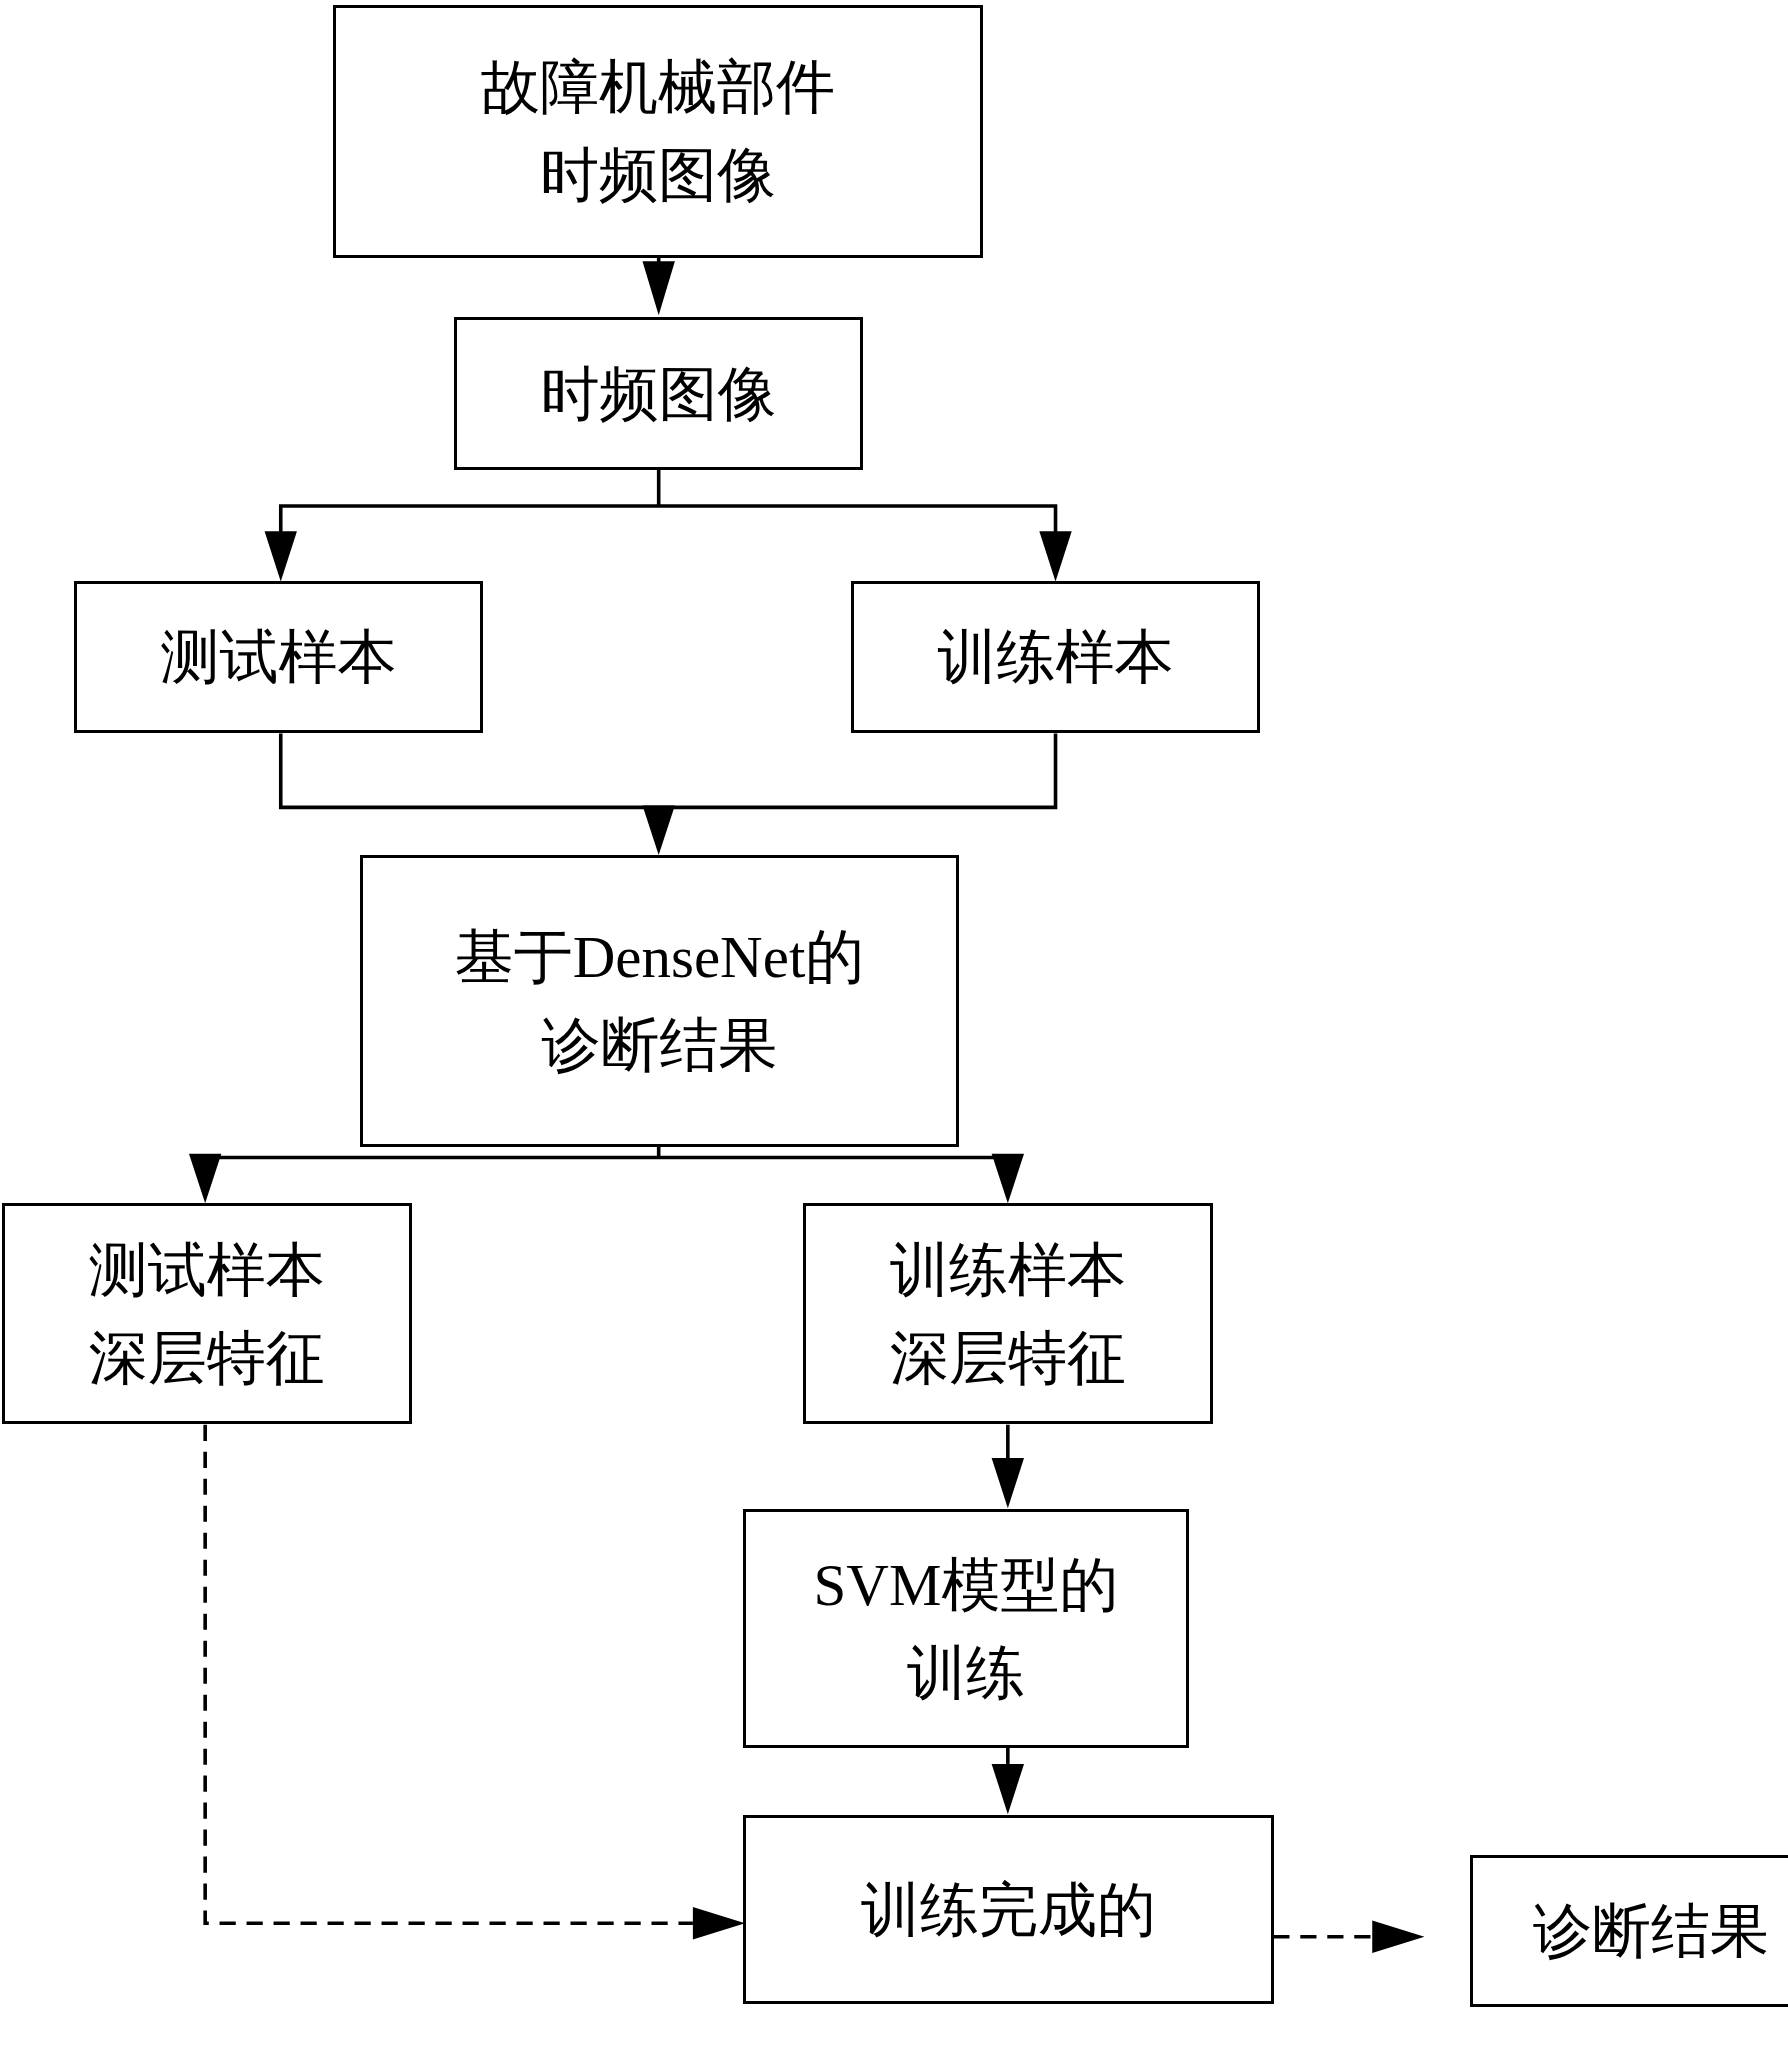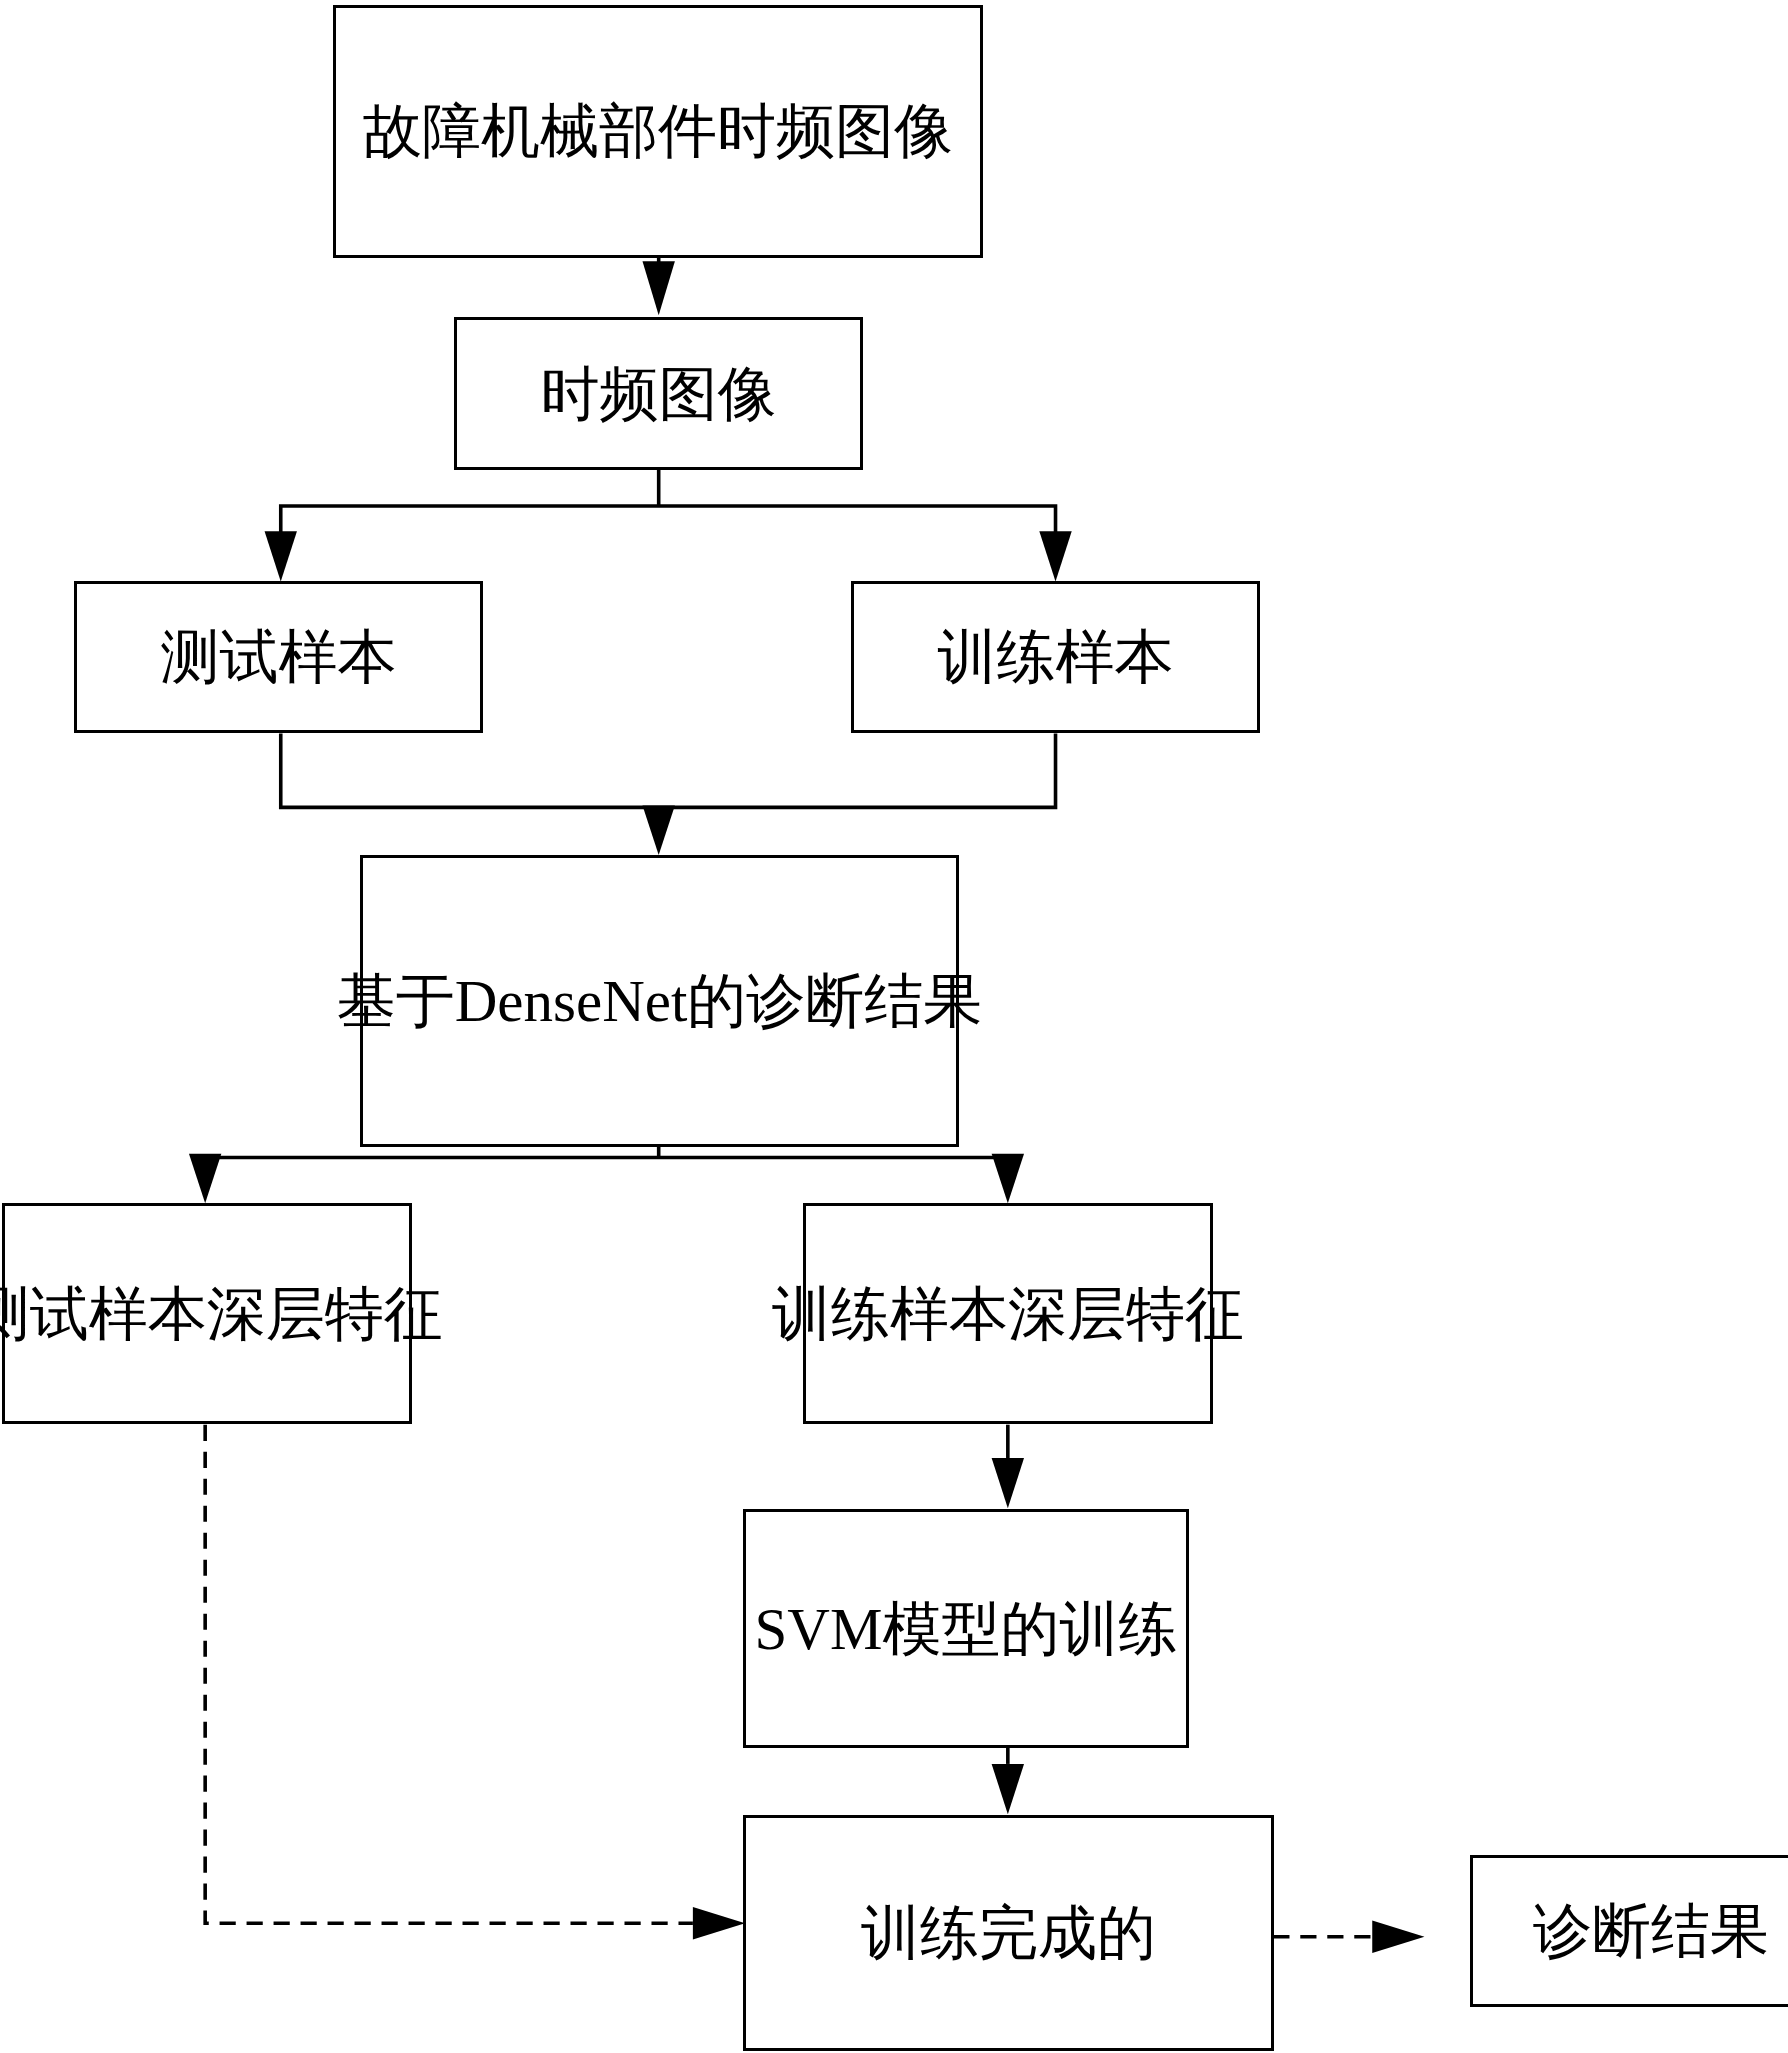--- a/index.html
+++ b/index.html
@@ -1,19 +1,19 @@
 <!DOCTYPE html>
 <html style="font-size:14.4px"><head>
 <meta charset="utf-8">
 <style>
   html, body { margin:0; padding:0; background:#ffffff; }
   body { width:1788px; height:2053px; position:relative; overflow:hidden;
          font-family: "Liberation Serif", "DejaVu Serif", serif; color:#000; }
   .box { position:absolute; box-sizing:border-box; border:3.6px solid #000; background:#fff;
-         display:flex; flex-direction:row; align-items:center; justify-content:center;
+         display:flex; flex-direction:column; align-items:center; justify-content:center;
          text-align:center; }
   .box .line { font-size:59px; line-height:88px; white-space:nowrap; }
   svg#edges { position:absolute; left:0; top:0; }
 </style>
 </head>
 <body>
 
 <svg id="edges" width="1788" height="2053" viewBox="0 0 1987 2281">
   <defs>
     <marker id="arrow" markerWidth="10" markerHeight="10" refX="9" refY="5" orient="auto" markerUnits="userSpaceOnUse" viewBox="0 0 10 10">
@@ -81,20 +81,20 @@
 <div class="box" style="left:803px;top:1203px;width:410px;height:221px;">
   <div class="line">训练样本</div>
   <div class="line">深层特征</div>
 </div>
 
 <div class="box" style="left:743px;top:1509px;width:446px;height:239px;">
   <div class="line">SVM模型的</div>
   <div class="line">训练</div>
 </div>
 
-<div class="box" style="left:743px;top:1815px;width:531px;height:236px;">
+<div class="box" style="left:743px;top:1815px;width:531px;height:189px;">
   <div class="line">训练完成的</div>
 </div>
 
 <div class="box" style="left:1426px;top:1855px;width:362px;height:152px;margin-left:44px;">
   <div class="line">诊断结果</div>
 </div>
 
 
 </body></html>

